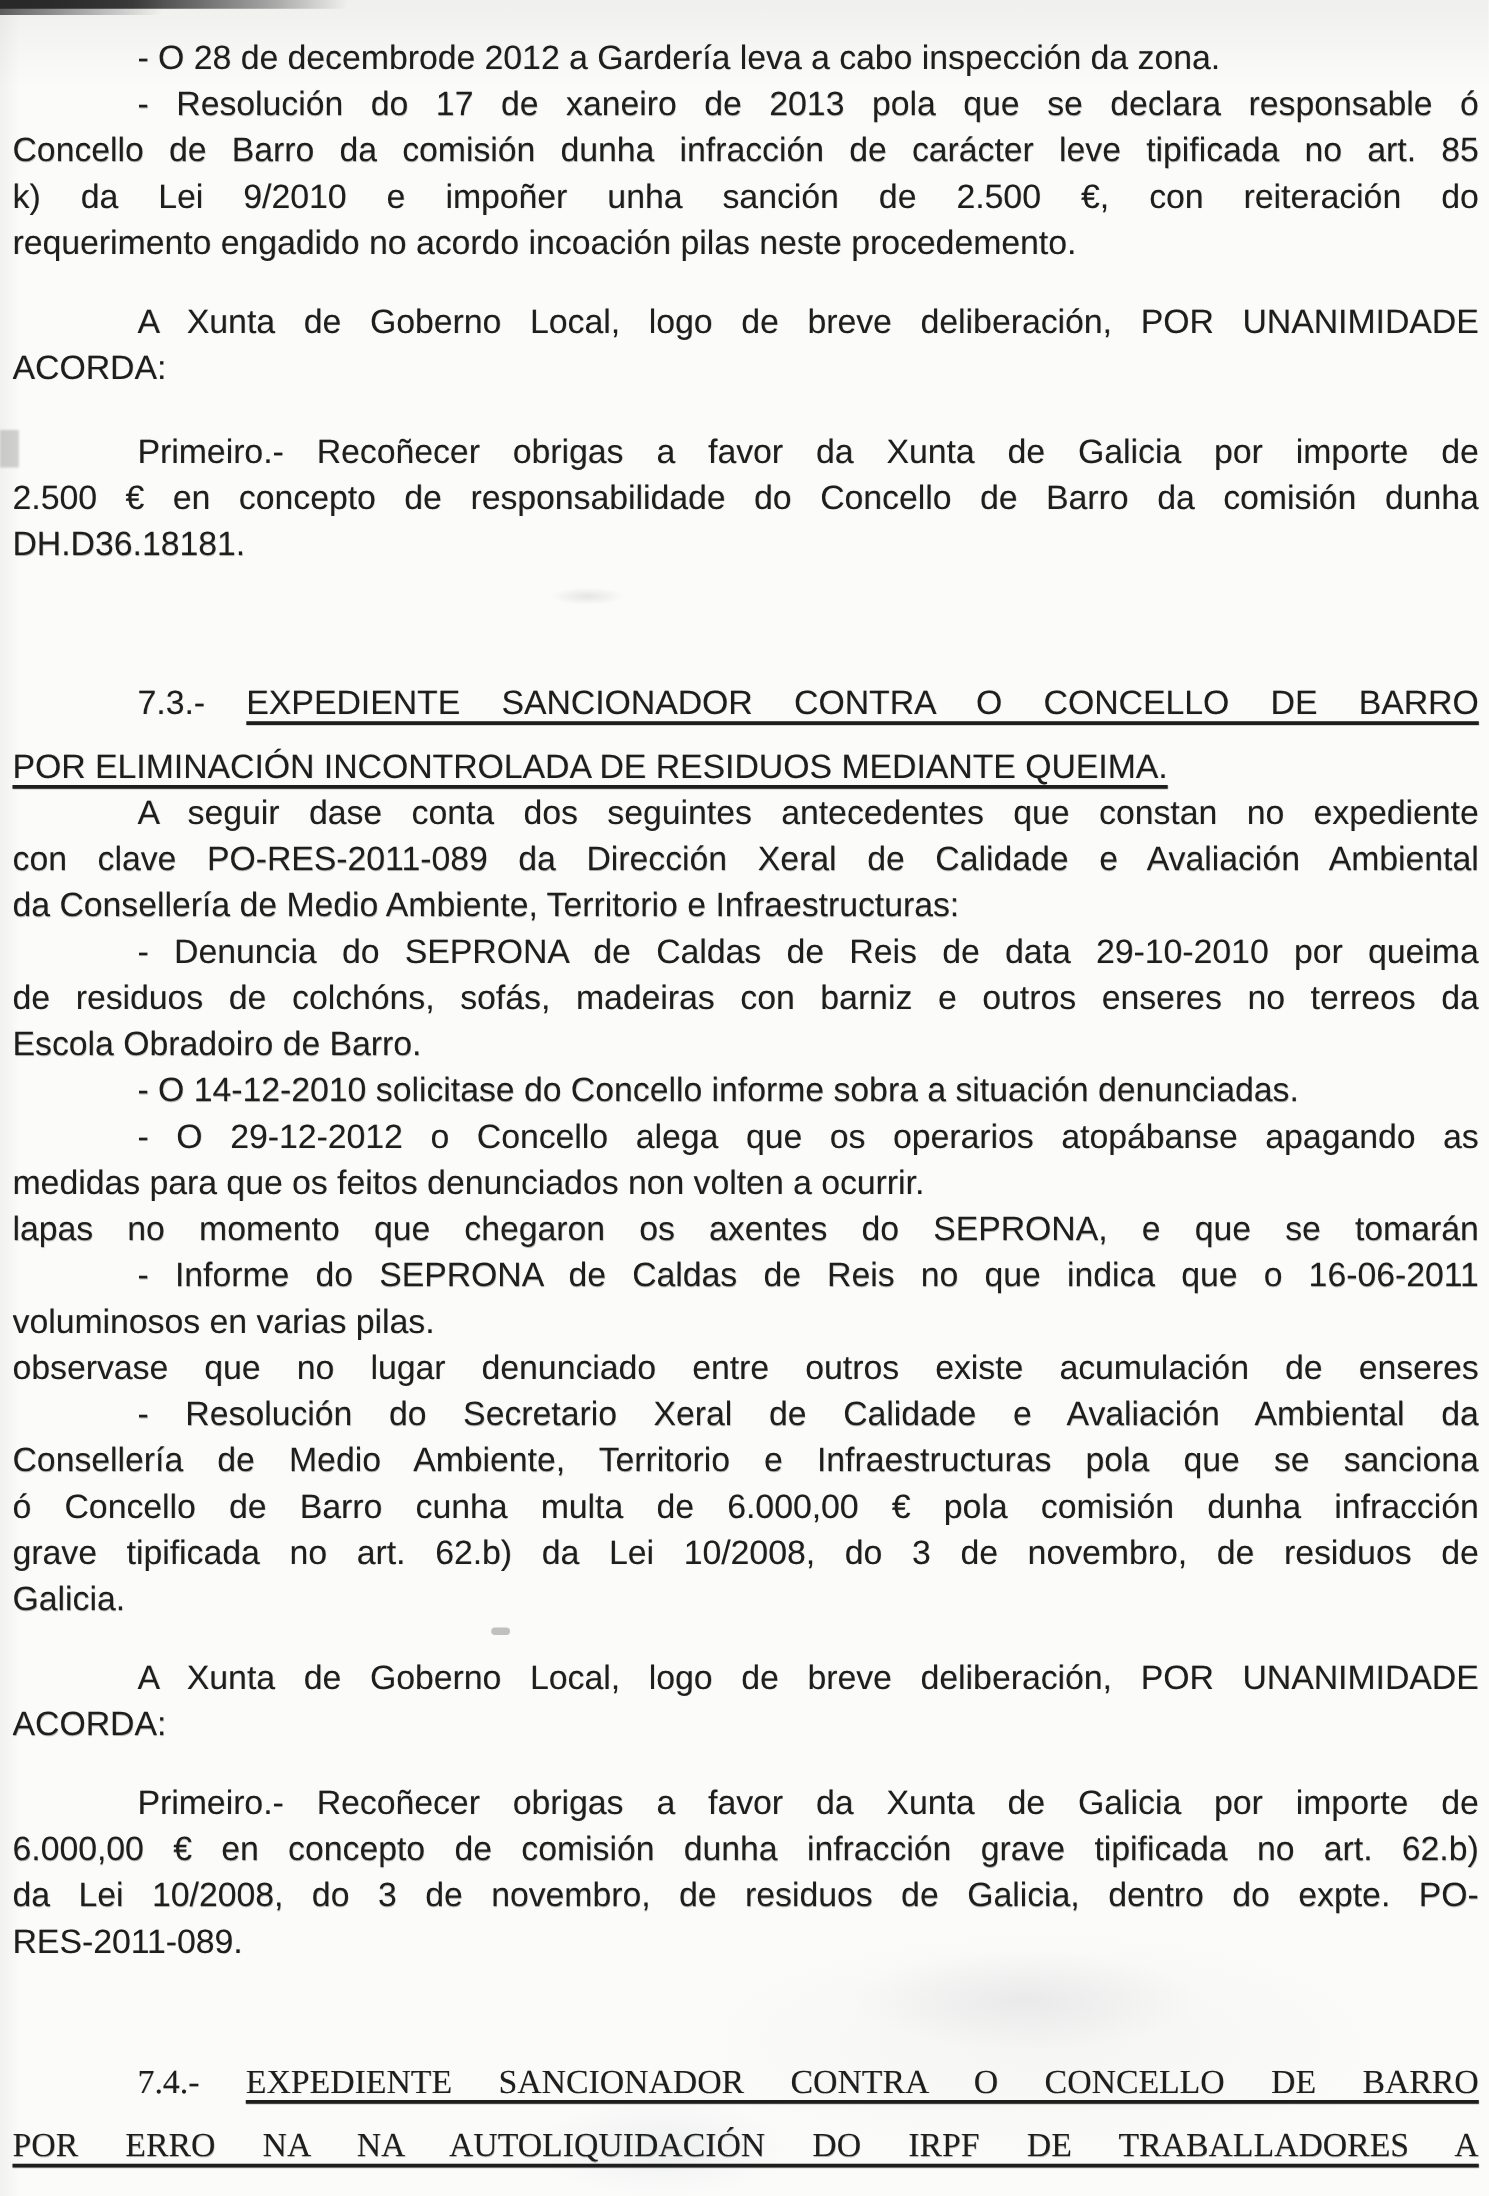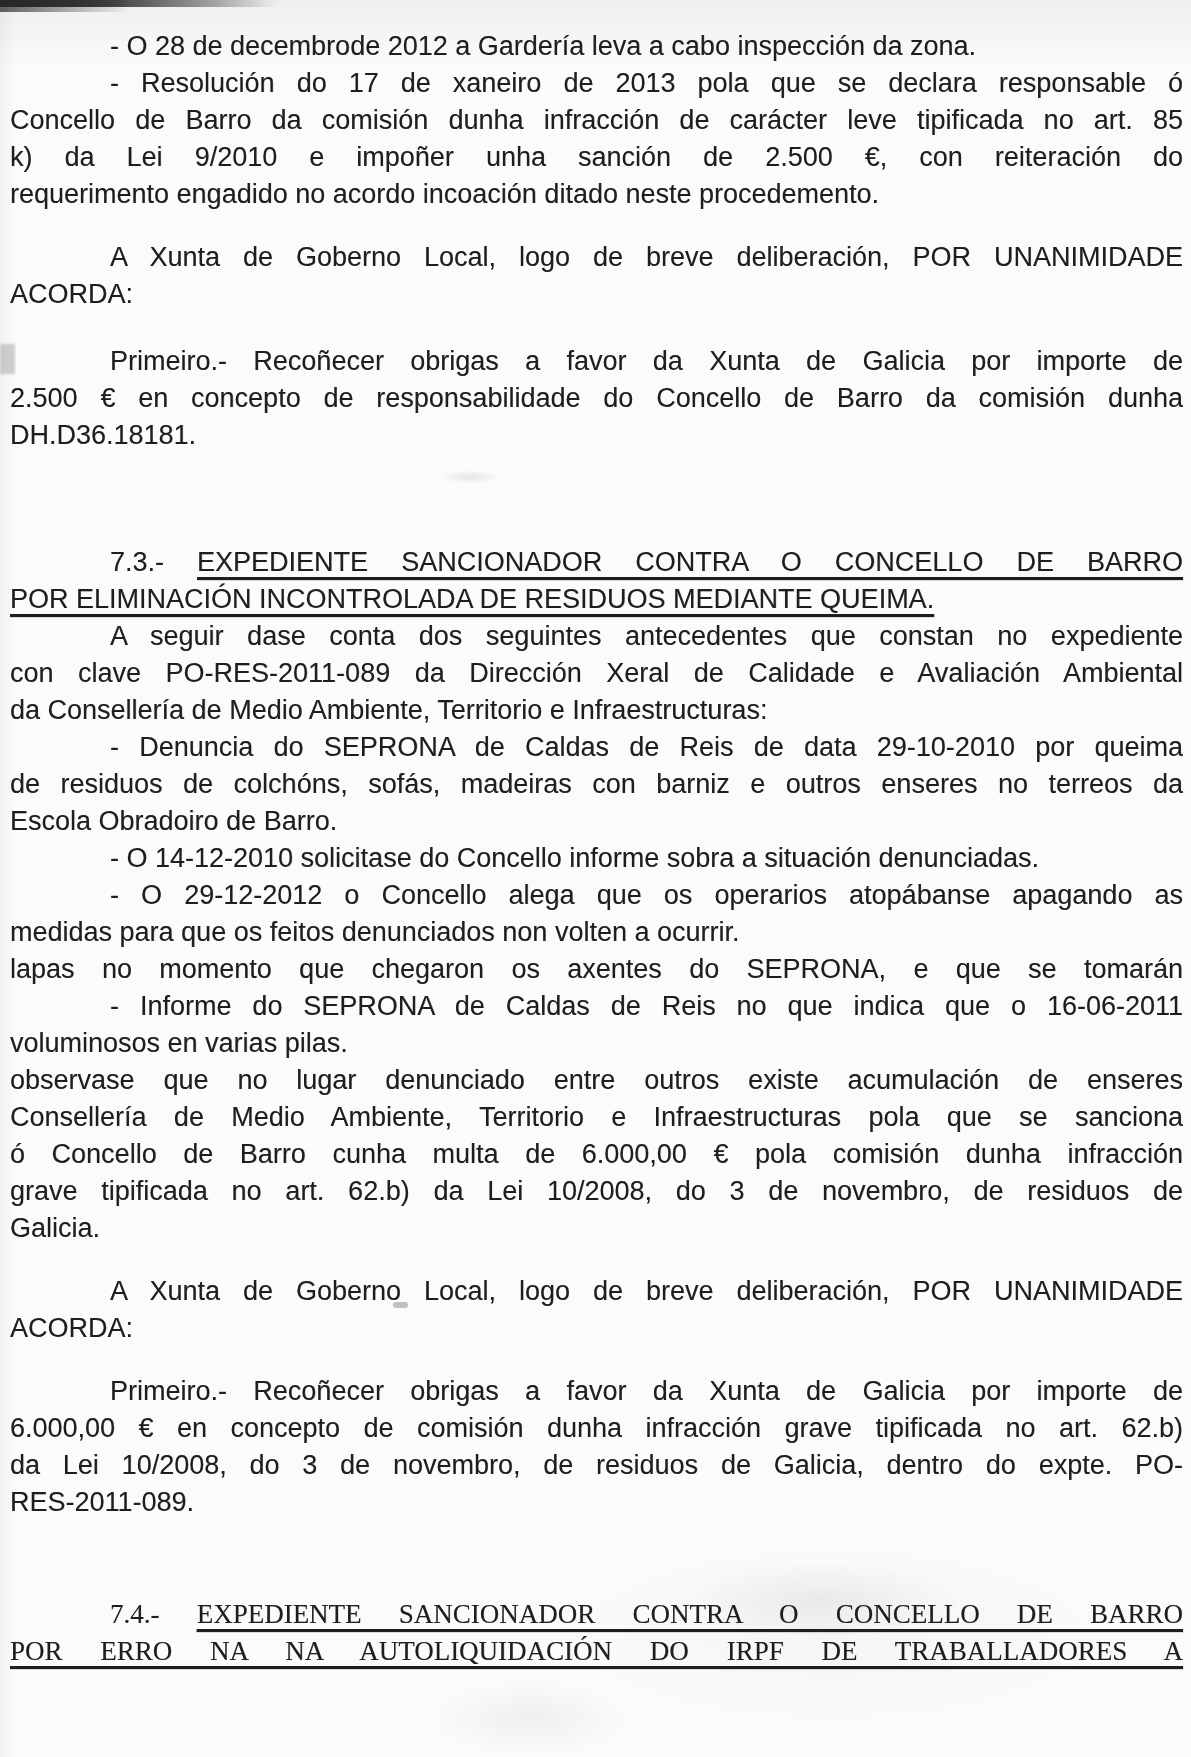--- a/index.html
+++ b/index.html
@@ -72,21 +72,21 @@
     -moz-text-align-last:justify;
     text-align-last:justify;
     overflow:hidden;
     white-space:normal;
   }
   .line.end{
     -moz-text-align-last:left;
     text-align-last:left;
   }
   .line.indent{text-indent:100px;}
-  .heading .line{overflow:visible;}
+  .heading .line{overflow:visible;margin-top:14px;}
   .u{
     text-decoration:underline;
     text-decoration-thickness:3px;
     text-underline-offset:6px;
   }
 </style>
 </head>
 <body>
 
 <div class="page">
@@ -98,21 +98,21 @@
   <div class="artifact-smudge-b"></div>
   <div class="artifact-smudge-c"></div>
   <div class="doc">
       <div class="block">
         <div class="line indent end"><span>- O 28 de decembrode 2012 a Gardería leva a cabo inspección da zona.</span></div>
       </div>
       <div class="block">
         <div class="line indent"><span>- Resolución do 17 de xaneiro de 2013 pola que se declara responsable ó</span></div>
         <div class="line"><span>Concello de Barro da comisión dunha infracción de carácter leve tipificada no art. 85</span></div>
         <div class="line"><span>k) da Lei 9/2010 e impoñer unha sanción de 2.500 €, con reiteración do</span></div>
-        <div class="line end"><span>requerimento engadido no acordo incoación ditado neste procedemento.</span></div>
+        <div class="line end"><span>requerimento engadido no acordo incoación pilas neste procedemento.</span></div>
       </div>
       <div class="block" style="margin-top: 26px;">
         <div class="line indent"><span>A Xunta de Goberno Local, logo de breve deliberación, POR UNANIMIDADE</span></div>
         <div class="line end"><span>ACORDA:</span></div>
       </div>
       <div class="block" style="margin-top: 30px;">
         <div class="line indent"><span>Primeiro.- Recoñecer obrigas a favor da Xunta de Galicia por importe de</span></div>
         <div class="line"><span>2.500 € en concepto de responsabilidade do Concello de Barro da comisión dunha</span></div>
         <div class="line end"><span>DH.D36.18181.</span></div>
       </div>
@@ -137,20 +137,21 @@
         <div class="line indent"><span>- O 29-12-2012 o Concello alega que os operarios atopábanse apagando as</span></div>
         <div class="line end"><span>medidas para que os feitos denunciados non volten a ocurrir.</span></div>
         <div class="line"><span>lapas no momento que chegaron os axentes do SEPRONA, e que se tomarán</span></div>
       </div>
       <div class="block">
         <div class="line indent"><span>- Informe do SEPRONA de Caldas de Reis no que indica que o 16-06-2011</span></div>
         <div class="line end"><span>voluminosos en varias pilas.</span></div>
         <div class="line"><span>observase que no lugar denunciado entre outros existe acumulación de enseres</span></div>
       </div>
       <div class="block">
+        <div class="line indent"><span>- Resolución do Secretario Xeral de Calidade e Avaliación Ambiental da</span></div>
         <div class="line"><span>Consellería de Medio Ambiente, Territorio e Infraestructuras pola que se sanciona</span></div>
         <div class="line"><span>ó Concello de Barro cunha multa de 6.000,00 € pola comisión dunha infracción</span></div>
         <div class="line"><span>grave tipificada no art. 62.b) da Lei 10/2008, do 3 de novembro, de residuos de</span></div>
         <div class="line end"><span>Galicia.</span></div>
       </div>
       <div class="block" style="margin-top: 26px;">
         <div class="line indent"><span>A Xunta de Goberno Local, logo de breve deliberación, POR UNANIMIDADE</span></div>
         <div class="line end"><span>ACORDA:</span></div>
       </div>
       <div class="block" style="margin-top: 26px;">

